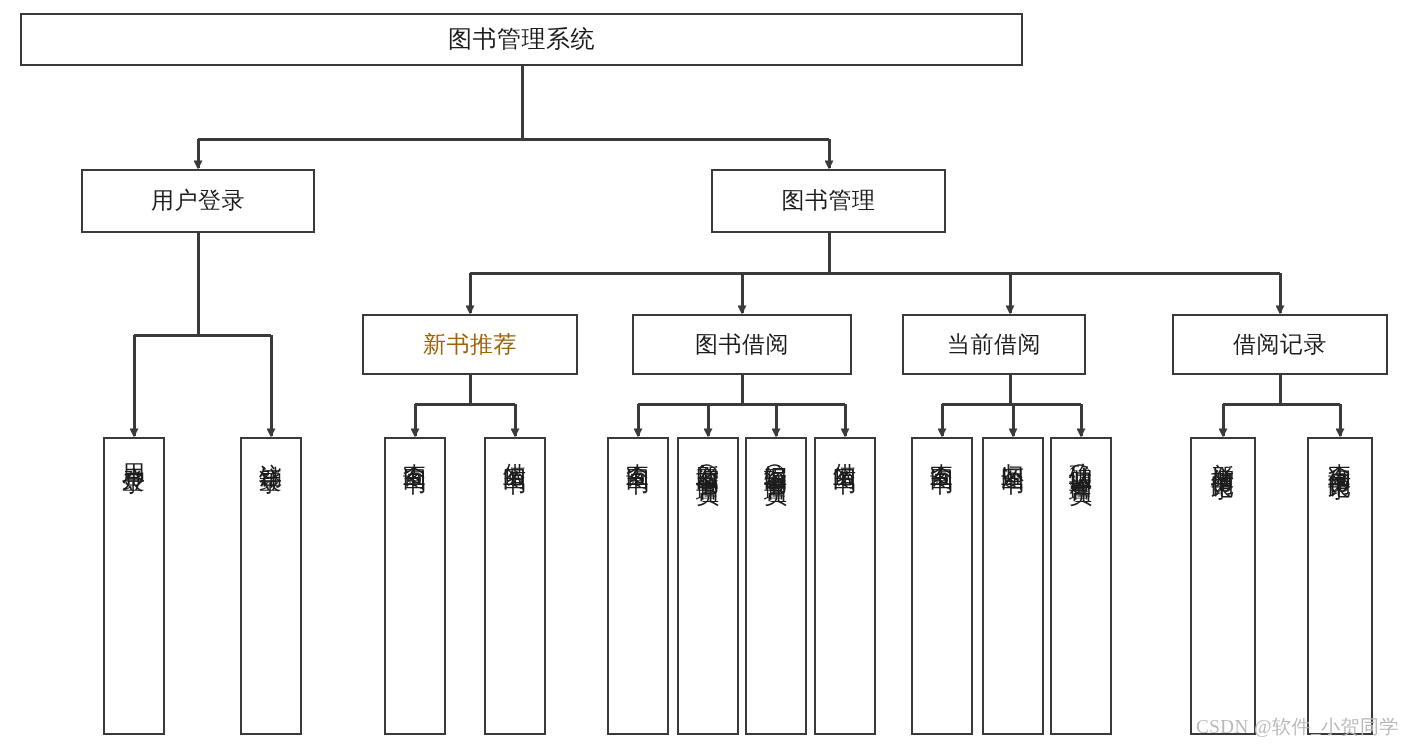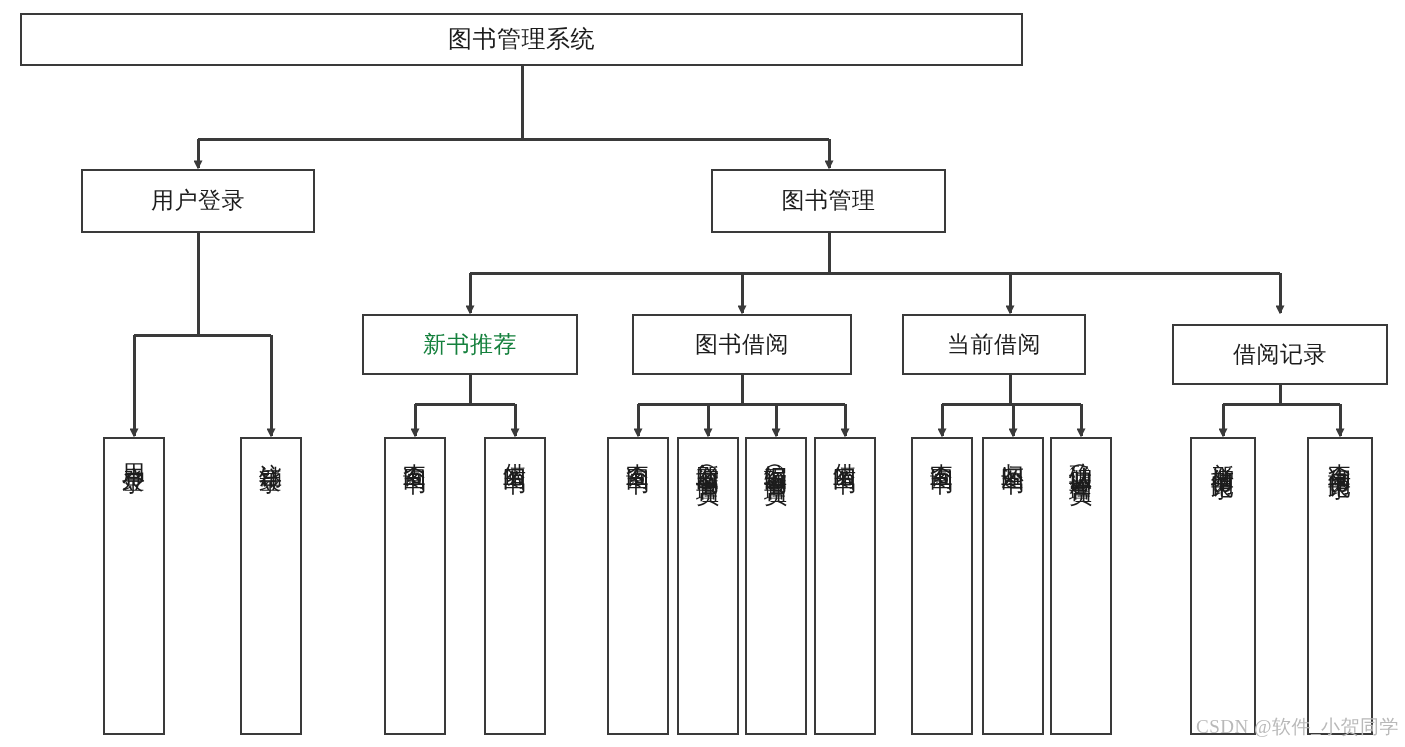--- a/index.html
+++ b/index.html
@@ -125,29 +125,29 @@
       <div class="node horiz root" style="left: 20px; top: 13px; width: 1003px; height: 53px; border-color: rgb(58, 58, 58); background: rgb(255, 255, 255);">
         <span class="label" style="color: rgb(28, 28, 28);">图书管理系统</span>
       </div>
       <div class="node horiz" style="left: 81px; top: 169px; width: 234px; height: 64px; border-color: rgb(58, 58, 58); background: rgb(255, 255, 255);">
         <span class="label" style="color: rgb(28, 28, 28);">用户登录</span>
       </div>
       <div class="node horiz" style="left: 711px; top: 169px; width: 235px; height: 64px; border-color: rgb(58, 58, 58); background: rgb(255, 255, 255);">
         <span class="label" style="color: rgb(28, 28, 28);">图书管理</span>
       </div>
       <div class="node horiz" style="left: 362px; top: 314px; width: 216px; height: 61px; border-color: rgb(58, 58, 58); background: rgb(255, 255, 255);">
-        <span class="label" style="color: #15803d;">新书推荐</span>
+        <span class="label" style="color: #a16207;">新书推荐</span>
       </div>
       <div class="node horiz" style="left: 632px; top: 314px; width: 220px; height: 61px; border-color: rgb(58, 58, 58); background: rgb(255, 255, 255);">
         <span class="label" style="color: rgb(28, 28, 28);">图书借阅</span>
       </div>
       <div class="node horiz" style="left: 902px; top: 314px; width: 184px; height: 61px; border-color: rgb(58, 58, 58); background: rgb(255, 255, 255);">
         <span class="label" style="color: rgb(28, 28, 28);">当前借阅</span>
       </div>
-      <div class="node horiz" style="left: 1172px; top: 324px; width: 216px; height: 61px; border-color: rgb(58, 58, 58); background: rgb(255, 255, 255);">
+      <div class="node horiz" style="left: 1172px; top: 314px; width: 216px; height: 61px; border-color: rgb(58, 58, 58); background: rgb(255, 255, 255);">
         <span class="label" style="color: rgb(28, 28, 28);">借阅记录</span>
       </div>
       <div class="node vert" style="left: 103px; top: 437px; width: 62px; height: 298px; border-color: rgb(58, 58, 58); background: rgb(255, 255, 255);">
         <span class="label" style="color: rgb(28, 28, 28);">用户登录</span>
       </div>
       <div class="node vert" style="left: 240px; top: 437px; width: 62px; height: 298px; border-color: rgb(58, 58, 58); background: rgb(255, 255, 255);">
         <span class="label" style="color: rgb(28, 28, 28);">注销登录</span>
       </div>
       <div class="node vert" style="left: 384px; top: 437px; width: 62px; height: 298px; border-color: rgb(58, 58, 58); background: rgb(255, 255, 255);">
         <span class="label" style="color: rgb(28, 28, 28);">查询图书</span>

